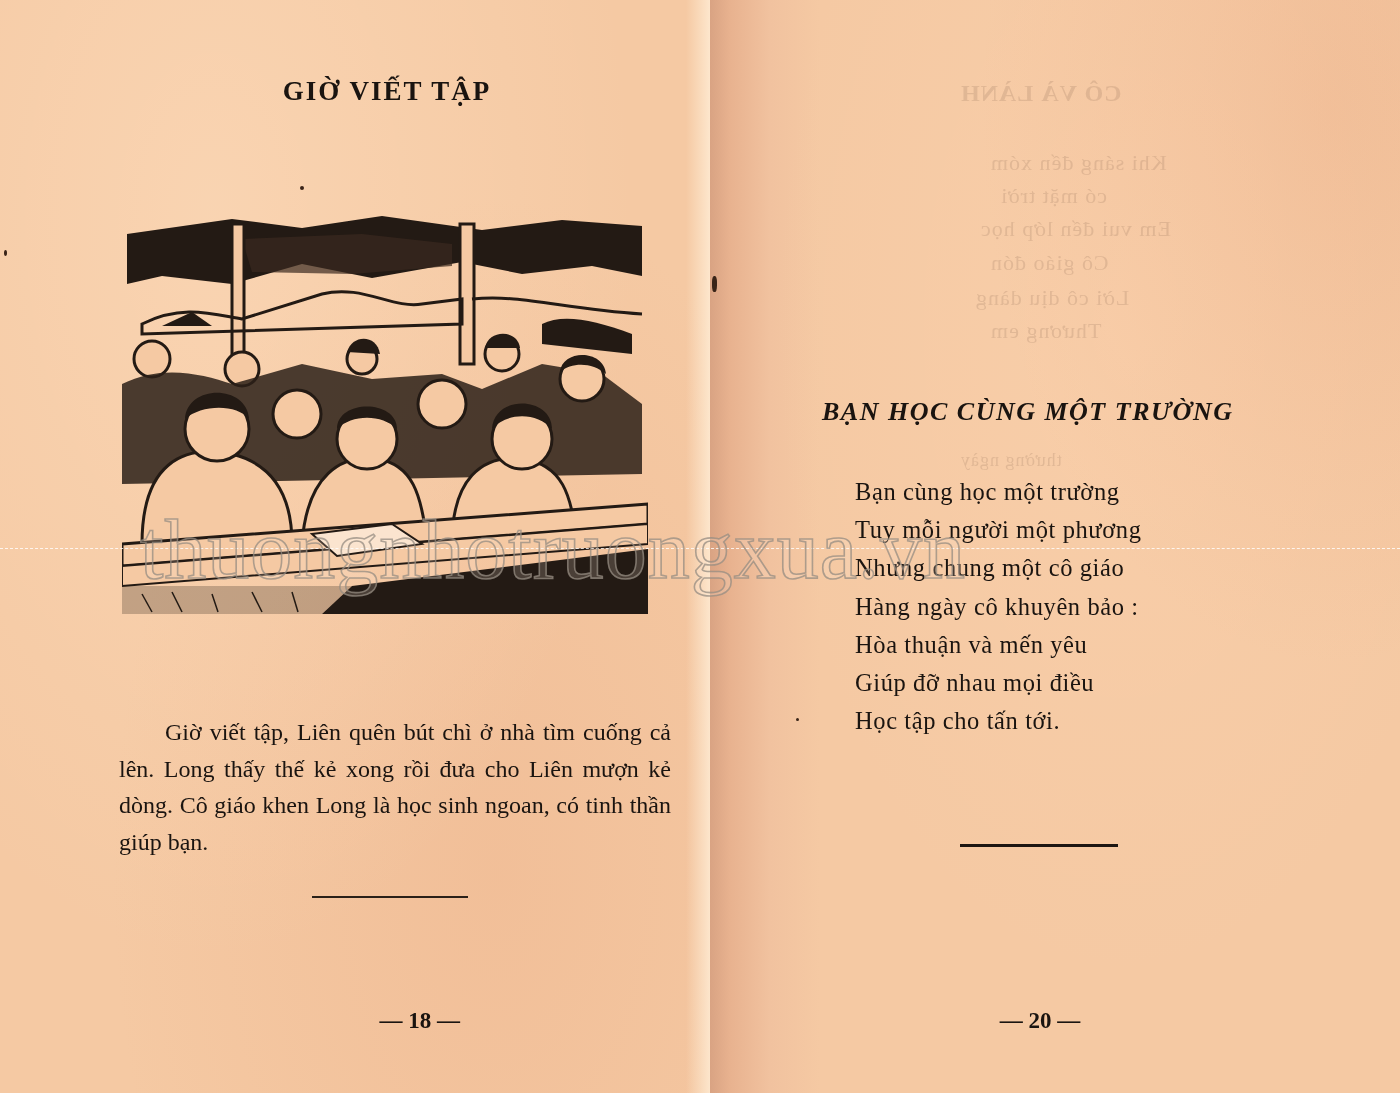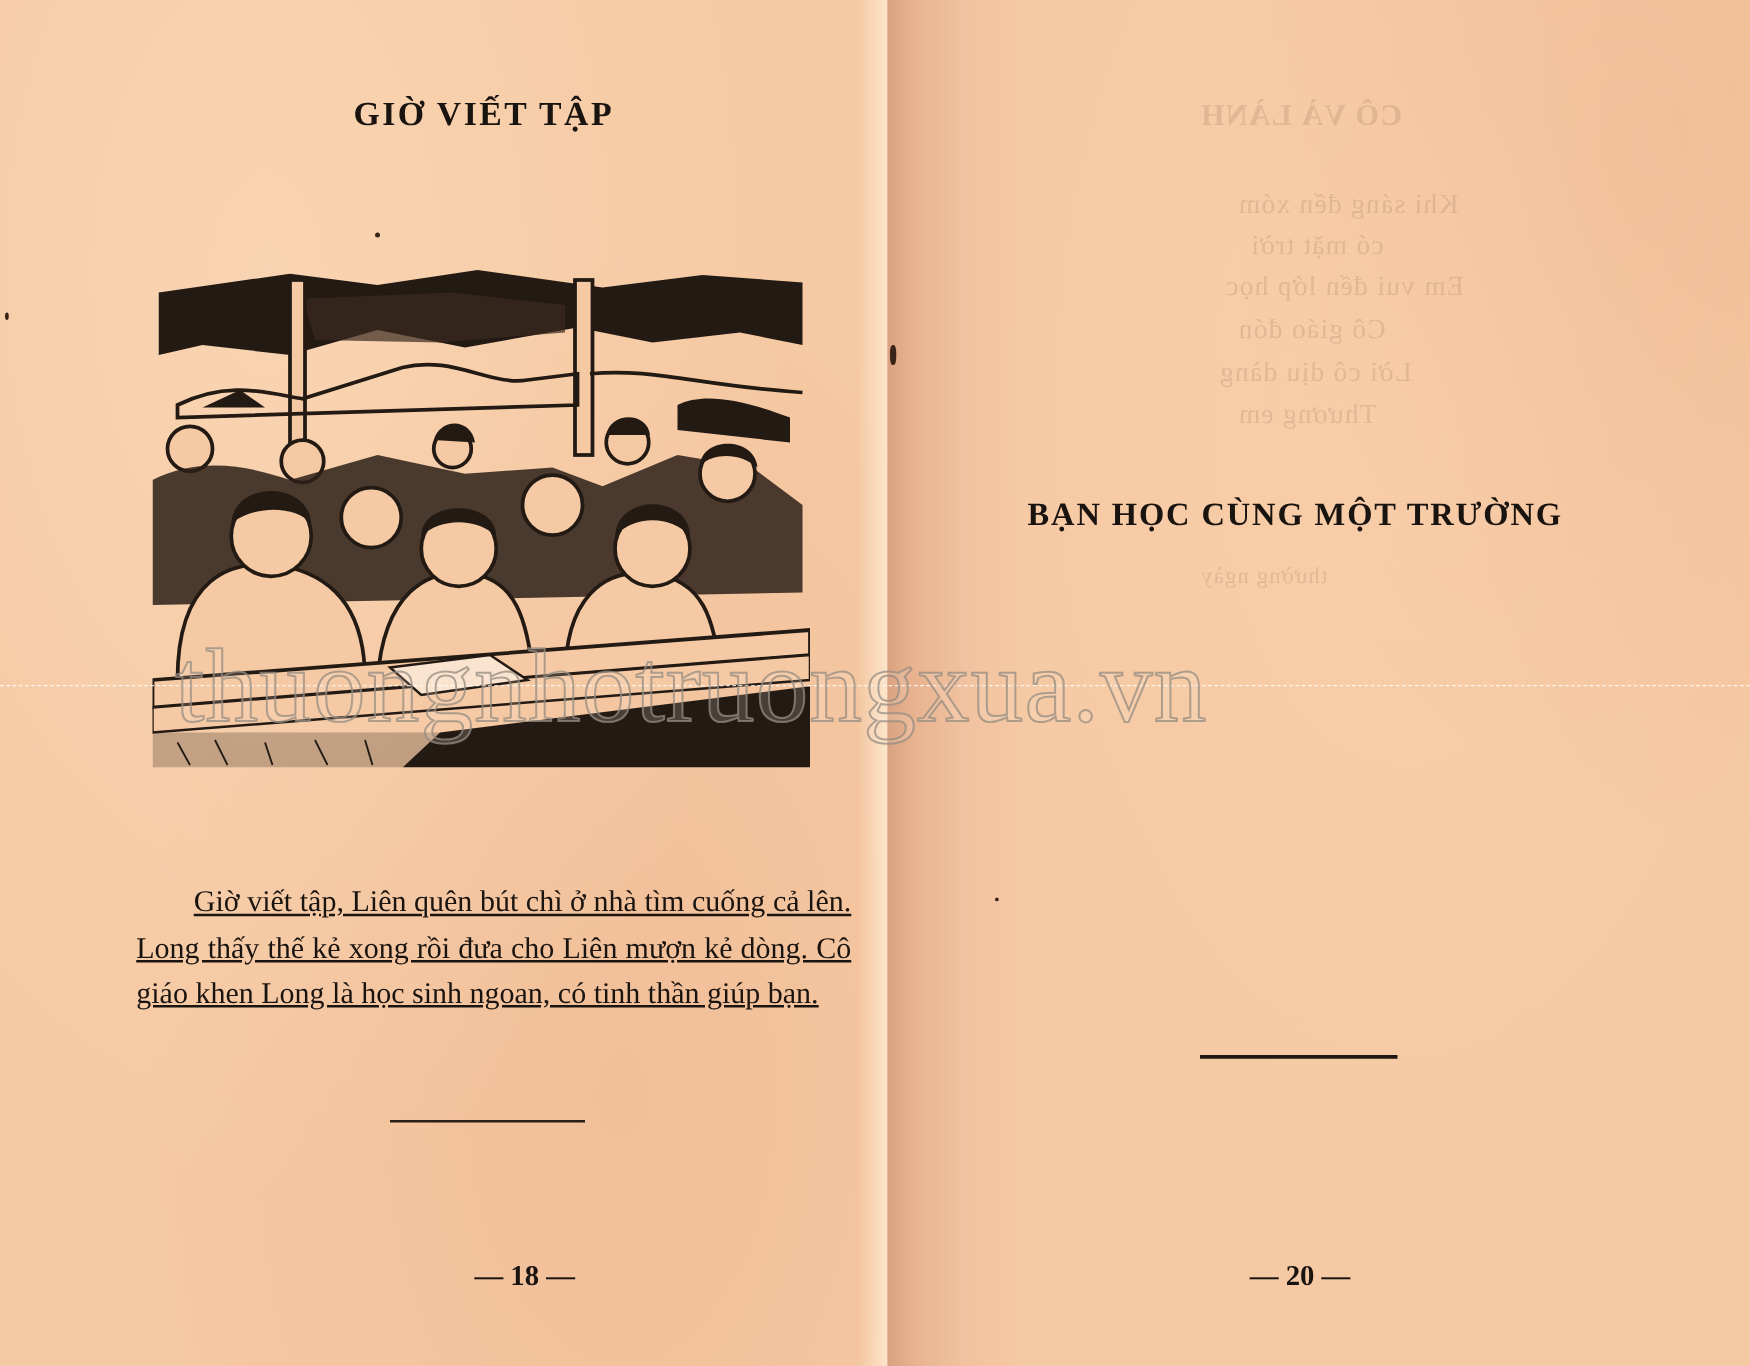--- a/index.html
+++ b/index.html
@@ -41,37 +41,37 @@
     text-align: center; white-space: nowrap;
   }
   .illustration {
     position: absolute; left: 122px; top: 214px; width: 526px; height: 400px;
   }
   .illustration svg { width: 100%; height: 100%; display: block; }
   .paragraph {
     position: absolute; left: 105px; top: 700px; width: 580px;
     font-size: 24px; line-height: 36.5px; text-align: justify; text-align-last: left;
   }
-  .paragraph p { margin: 4px; text-indent: 46px; text-decoration: underline; }
+  .paragraph p { margin: 14px; text-indent: 46px; }
   .rule-left {
     position: absolute; left: 312px; top: 896px; width: 156px; height: 2px; background: #2a2018;
   }
   .pagenum-left {
     position: absolute; left: 320px; top: 1008px; width: 140px; text-align: right;
     font-size: 23px; font-weight: bold;
   }
 
   
   .ghost {
     position: absolute; color: rgba(110,80,60,0.16); font-size: 22px;
     white-space: nowrap; transform: scaleX(-1); letter-spacing: 1px;
   }
   .title-right {
     position: absolute; left: 822px; top: 397px; width: 450px;
-    font-weight: bold; font-size: 26px; letter-spacing: 1.5px; white-space: nowrap;
+    font-weight: bold; font-size: 26px; letter-spacing: 1.5px; white-space: nowrap; font-style: italic;
   }
   .poem {
     position: absolute; left: 855px; top: 473px;
     font-size: 24.5px; line-height: 38.2px; letter-spacing: 0.6px;
   }
   .poem div { white-space: nowrap; }
   .rule-right {
     position: absolute; left: 960px; top: 844px; width: 158px; height: 2.5px; background: #1d1612;
   }
   .pagenum-right {
@@ -178,19 +178,28 @@
     <div class="ghost" style="left:265px;top:285px;">Lời cô dịu dàng</div>
     <div class="ghost" style="left:280px;top:318px;">Thương em</div>
     <div class="ghost" style="left:250px;top:450px;font-size:18px;">thường ngày</div>
 
     <div class="speck" style="left:2px;top:276px;width:5px;height:16px;border-radius:40%;"></div>
     <div class="speck" style="left:86px;top:718px;width:3px;height:3px;"></div>
   </div>
 
   <div class="title-right">BẠN HỌC CÙNG MỘT TRƯỜNG</div>
 
+  <div class="poem">
+    <div>Bạn cùng học một trường</div>
+    <div>Tuy mỗi người một phương</div>
+    <div>Nhưng chung một cô giáo</div>
+    <div>Hàng ngày cô khuyên bảo :</div>
+    <div>Hòa thuận và mến yêu</div>
+    <div>Giúp đỡ nhau mọi điều</div>
+    <div>Học tập cho tấn tới.</div>
+  </div>
 
   <div class="rule-right"></div>
   <div class="pagenum-right">— 20 —</div>
 
   <div class="watermark-line"></div>
   <div class="watermark">thuongnhotruongxua.vn</div>
 </div>
 
 </body></html>

